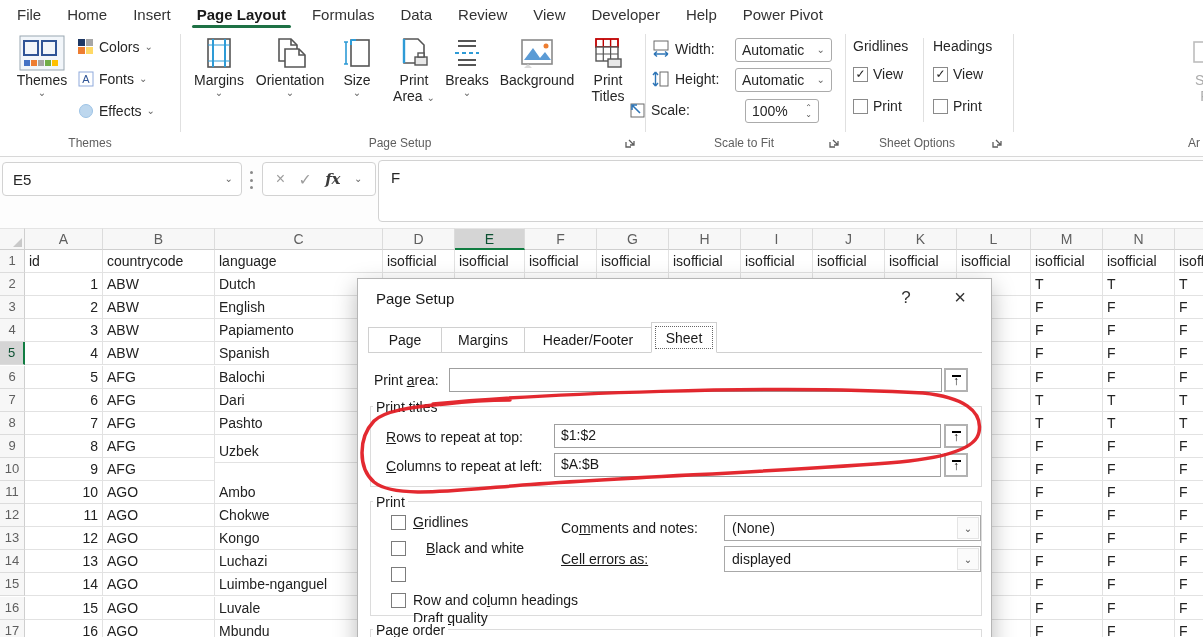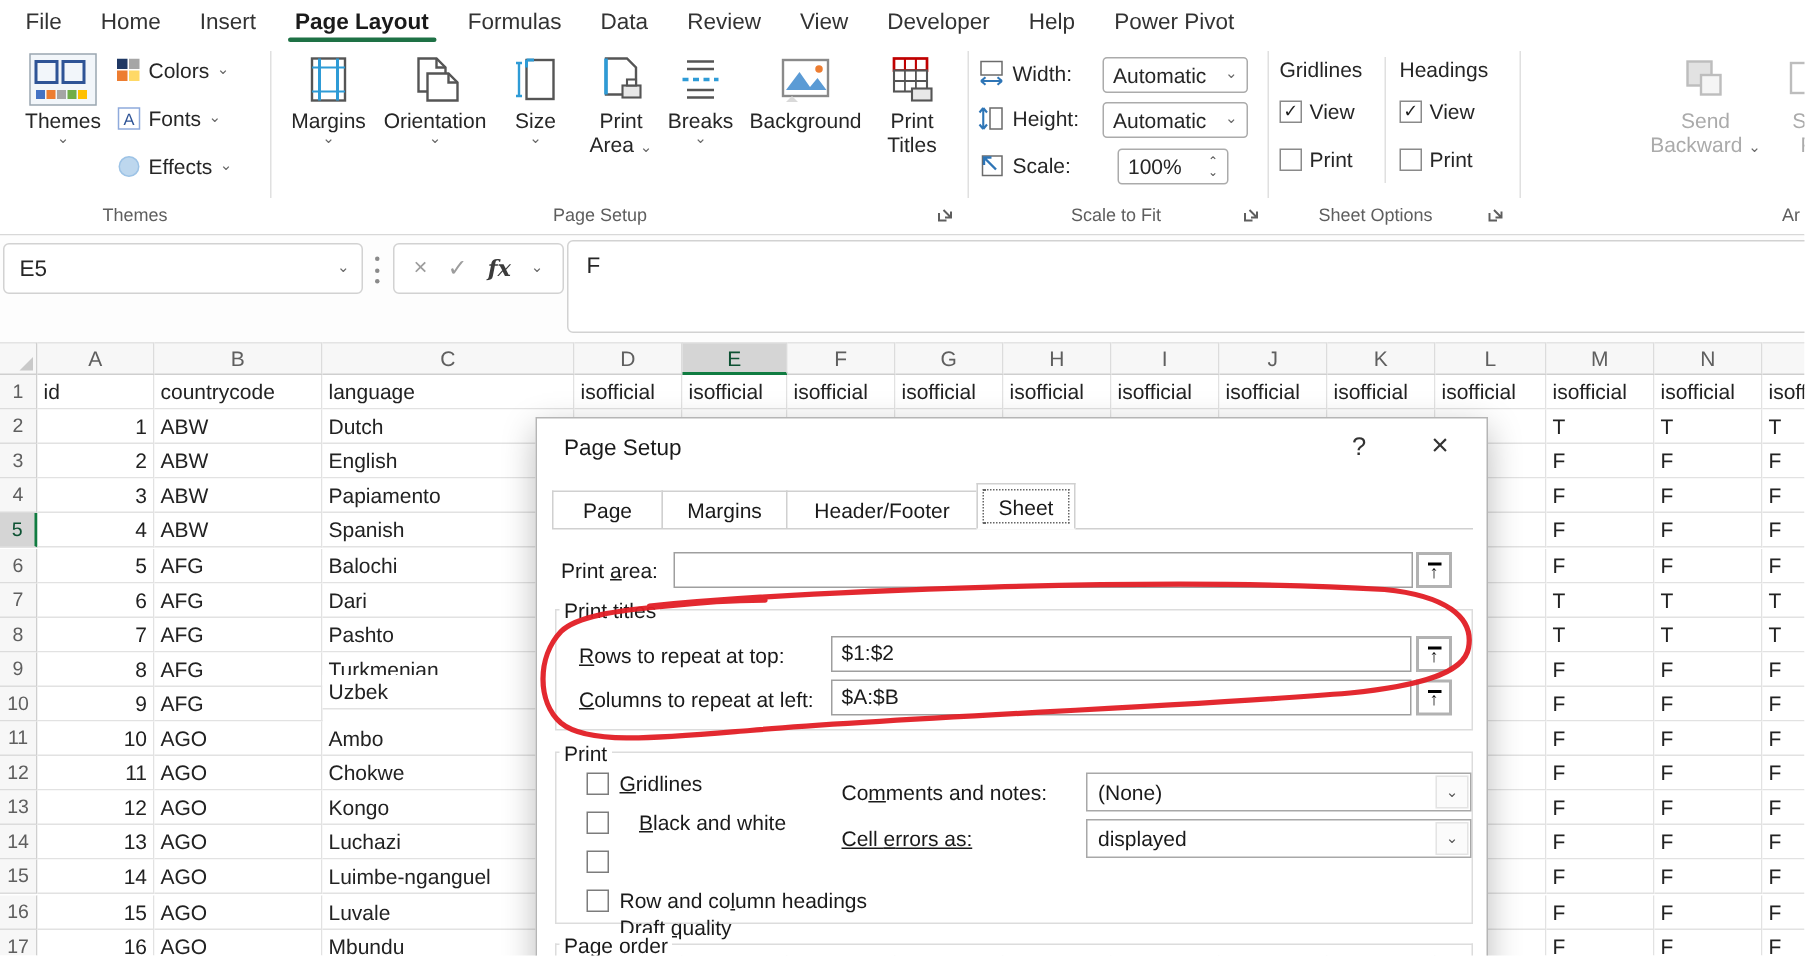--- a/index.html
+++ b/index.html
@@ -257,21 +257,21 @@
             <rect x="8" y="2" width="8" height="14" fill="#fff" stroke="#6b6b6b"></rect>
             <path d="M3.5 2 V16 M3.5 2 l-2.5 3 M3.5 2 l2.5 3 M3.5 16 l-2.5 -3 M3.5 16 l2.5 -3" stroke="#2e75b6" stroke-width="1.4" fill="none"></path>
           </svg>
         </span>
       <span>Height:</span>
     </div>
     <div class="rdrop" style="position:absolute; left:735px; top:40px; width:97px;">
       <span>Automatic</span>
         <span class="chev">⌄</span>
     </div>
-    <div class="smallrow" style="left:652px; top:73px;">
+    <div class="smallrow" style="left:628px; top:73px;">
       <span>
           <svg width="18" height="18" viewBox="0 0 18 18">
             <rect x="3" y="3" width="13" height="13" fill="#fff" stroke="#6b6b6b"></rect>
             <path d="M12 12 L4 4 M4 9 V4 H9" stroke="#2e75b6" stroke-width="1.6" fill="none"></path>
           </svg>
         </span>
       <span>Scale:</span>
     </div>
     <div class="rdrop" style="position:absolute; left:745px; top:71px; width:74px;">
       <span>100%</span>
@@ -316,30 +316,20 @@
     <div class="gdiv" style="left:923px; top:10px; height:84px;"></div>
     <div class="grouplabel" style="left:867px; width:100px;">Sheet Options</div>
     <div class="launcher" style="left:991px;">
         <svg width="12" height="12" viewBox="0 0 12 12">
           <path d="M2 5 V10 H7" fill="none" stroke="#5e5e5e" stroke-width="1.3"></path>
           <path d="M5 3 L10 8 M10 4 V8 H6" fill="none" stroke="#5e5e5e" stroke-width="1.3"></path>
         </svg>
       </div>
     <div class="gdiv" style="left:1013px;"></div>
 
-    <div class="bigbtn" style="left:1103px; width:68px;">
-      <span class="ic">
-          <svg width="30" height="30" viewBox="0 0 30 30">
-            <rect x="3" y="3" width="16" height="16" fill="#e2e2e2" stroke="#bdbdbd" stroke-width="1.6"></rect>
-            <rect x="12" y="12" width="13" height="13" fill="#f5f5f5" stroke="#bdbdbd" stroke-width="1.6"></rect>
-          </svg>
-        </span>
-      <span class="lbl disabled">Send</span>
-      <span class="lbl disabled"><span>Backward</span> <span class="chev">⌄</span></span>
-    </div>
     <div class="bigbtn" style="left:1180px; width:50px;">
       <span class="ic">
           <svg width="30" height="30" viewBox="0 0 30 30">
             <rect x="4" y="4" width="20" height="20" fill="#fff" stroke="#bdbdbd" stroke-width="1.6"></rect>
           </svg>
         </span>
       <span class="lbl disabled">Sel</span>
       <span class="lbl disabled">P</span>
     </div>
     <div class="grouplabel" style="left:1188px; width:60px; text-align:left;">Ar</div>
@@ -521,21 +511,21 @@
       <div class="gc" style="line-height: 22.1px; left: 741px; top: 206.8px; width: 72px; height: 23.1px;"></div>
       <div class="gc" style="line-height: 22.1px; left: 813px; top: 206.8px; width: 72px; height: 23.1px;"></div>
       <div class="gc" style="line-height: 22.1px; left: 885px; top: 206.8px; width: 72px; height: 23.1px;"></div>
       <div class="gc" style="line-height: 22.1px; left: 957px; top: 206.8px; width: 74px; height: 23.1px;"></div>
       <div class="gc" style="line-height: 22.1px; left: 1031px; top: 206.8px; width: 72px; height: 23.1px;">F</div>
       <div class="gc" style="line-height: 22.1px; left: 1103px; top: 206.8px; width: 72px; height: 23.1px;">F</div>
       <div class="gc" style="line-height: 22.1px; left: 1175px; top: 206.8px; width: 72px; height: 23.1px;">F</div>
       <div class="rh" style="line-height: 22.1px; left: 0px; top: 229.9px; width: 25px; height: 23.1px;">10</div>
       <div class="gc num" style="line-height: 22.1px; left: 25px; top: 229.9px; width: 78px; height: 23.1px;">9</div>
       <div class="gc" style="line-height: 22.1px; left: 103px; top: 229.9px; width: 112px; height: 23.1px;">AFG</div>
-      <div class="gc" style="line-height: 22.1px; left: 215px; top: 222px; width: 168px; height: 23.1px;">Uzbek</div>
+      <div class="gc" style="line-height: 22.1px; left: 215px; top: 212px; width: 168px; height: 23.1px;">Uzbek</div>
       <div class="gc" style="line-height: 22.1px; left: 383px; top: 229.9px; width: 72px; height: 23.1px;"></div>
       <div class="gc" style="line-height: 22.1px; left: 455px; top: 229.9px; width: 70px; height: 23.1px;"></div>
       <div class="gc" style="line-height: 22.1px; left: 525px; top: 229.9px; width: 72px; height: 23.1px;"></div>
       <div class="gc" style="line-height: 22.1px; left: 597px; top: 229.9px; width: 72px; height: 23.1px;"></div>
       <div class="gc" style="line-height: 22.1px; left: 669px; top: 229.9px; width: 72px; height: 23.1px;"></div>
       <div class="gc" style="line-height: 22.1px; left: 741px; top: 229.9px; width: 72px; height: 23.1px;"></div>
       <div class="gc" style="line-height: 22.1px; left: 813px; top: 229.9px; width: 72px; height: 23.1px;"></div>
       <div class="gc" style="line-height: 22.1px; left: 885px; top: 229.9px; width: 72px; height: 23.1px;"></div>
       <div class="gc" style="line-height: 22.1px; left: 957px; top: 229.9px; width: 74px; height: 23.1px;"></div>
       <div class="gc" style="line-height: 22.1px; left: 1031px; top: 229.9px; width: 72px; height: 23.1px;">F</div>

